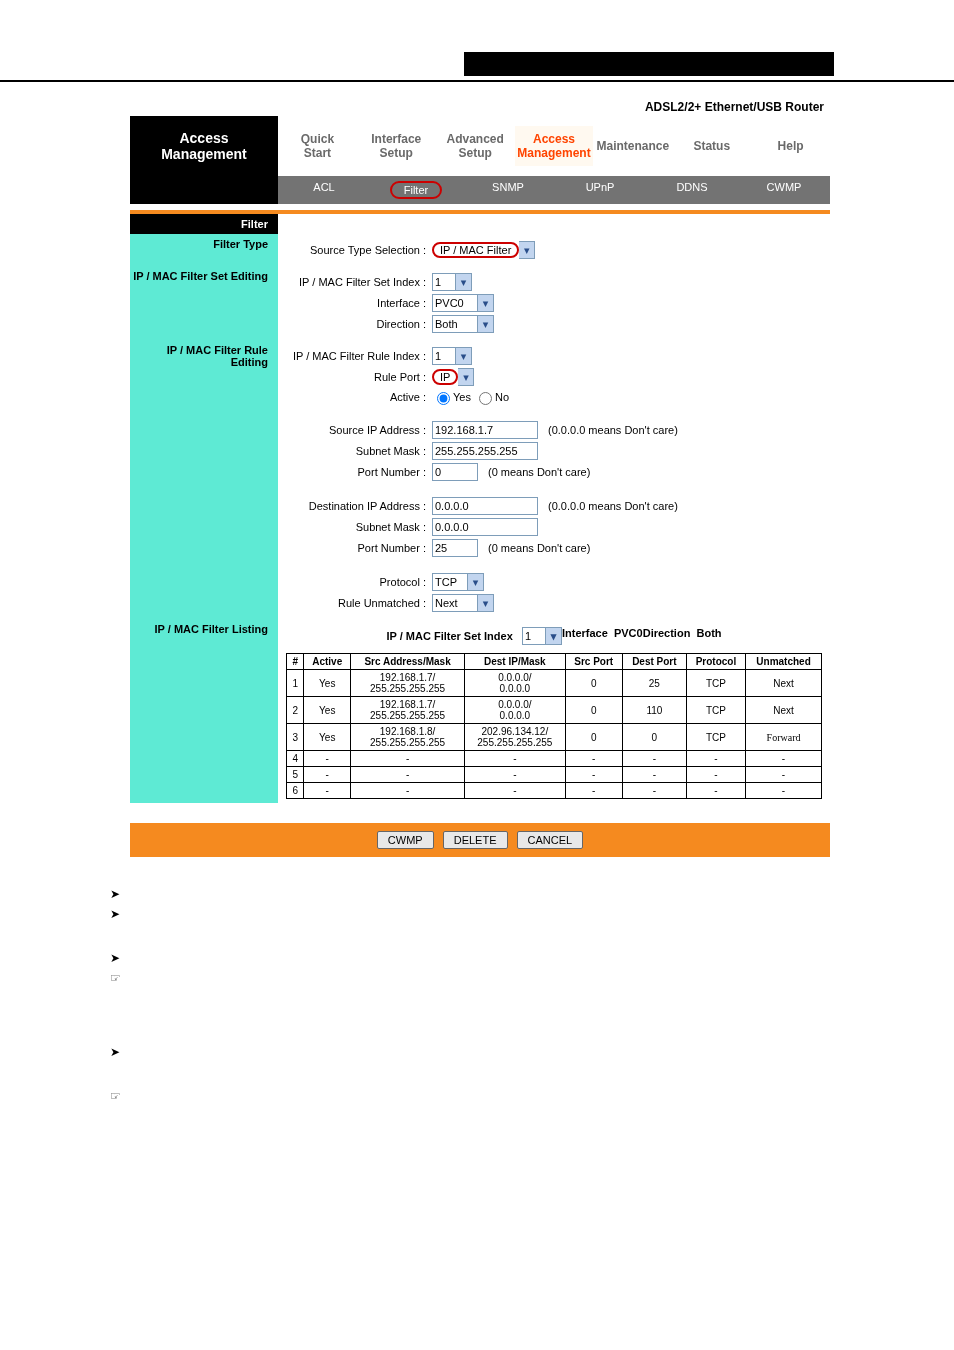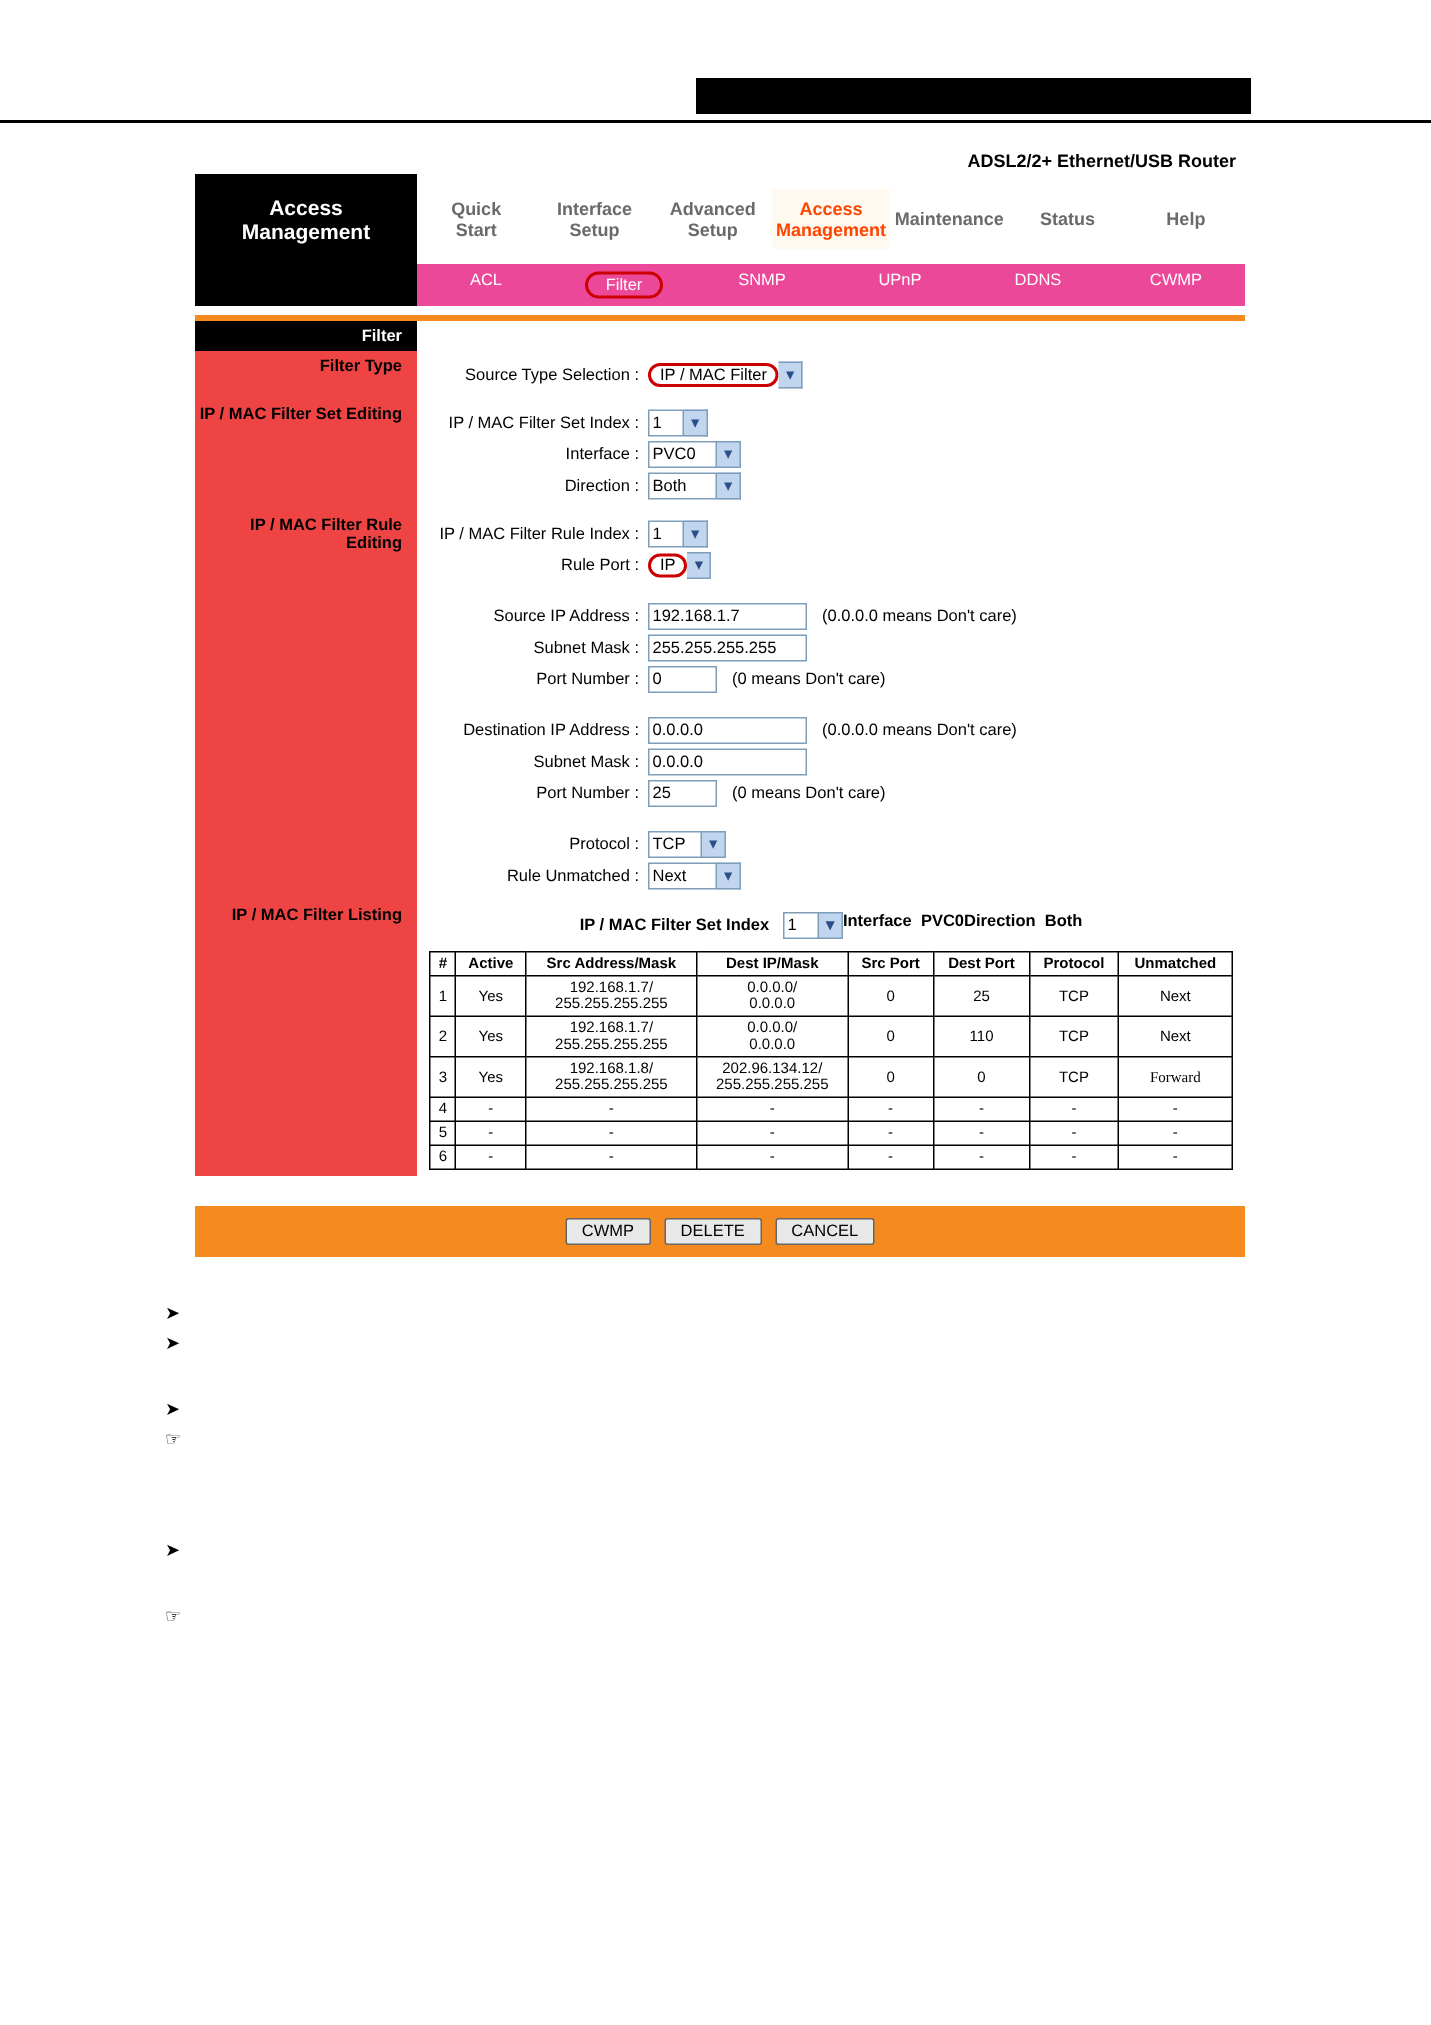--- a/index.html
+++ b/index.html
@@ -5,29 +5,29 @@
   body{margin:0;font-family:Arial,Helvetica,sans-serif;font-size:11px;color:#000;background:#fff;width:954px}
   .page-hdr{height:20px;border-bottom:2px solid #000;margin:60px 0 0 0;position:relative}
   .page-hdr .blk{position:absolute;right:120px;top:-8px;width:370px;height:24px;background:#000}
   .router-label{text-align:right;font-weight:bold;font-size:12px;padding:18px 130px 2px 0}
   .shell{width:700px;margin:0 0 0 130px}
   .topnav{display:flex;background:#fff}
   .brand{width:148px;background:#000;color:#fff;font-weight:bold;text-align:center;font-size:14px;padding:14px 0;line-height:16px}
   .tabs{display:flex;flex:1;align-items:center;background:#fff}
   .tab{flex:1;text-align:center;color:#6a6a6a;font-weight:bold;font-size:12px;padding:6px 0;line-height:14px}
   .tab.active{color:#f40;background:#fff9f0}
-  .subnav{display:flex;background:#ec4899;color:#fff}
+  .subnav{display:flex;background:#737373;color:#fff}
   .subspacer{width:148px;background:#000}
   .subtabs{display:flex;flex:1}
   .subtab{flex:1;text-align:center;padding:5px 0;font-size:11px}
   .subtab.active{position:relative}
   .subtab.active .pill{display:inline-block;border:2px solid #c00;border-radius:10px;padding:1px 12px}
   .inter{height:6px;background:#fff}
   .divider-orange{height:4px;background:#f58a1f}
-  .leftcol{width:148px;background:#ef4444;color:#000;font-weight:bold;text-align:right;font-size:11px;padding-right:10px;box-sizing:border-box}
+  .leftcol{width:148px;background:#5eead4;color:#000;font-weight:bold;text-align:right;font-size:11px;padding-right:10px;box-sizing:border-box}
   .leftcol.dark{background:#000;color:#fff;padding:4px 10px}
   .rightcol{flex:1;background:#fff;padding:4px 8px}
   .row{display:flex;border-top:0}
   .form-row{display:flex;align-items:center;margin:3px 0}
   .form-row label{width:140px;text-align:right;margin-right:6px}
   .chev{display:inline-block;width:15px;height:16px;background:#c2d5ef;color:#2a4e8a;text-align:center;line-height:16px;vertical-align:top;border:1px solid #7e9db9;border-left:0}
   .txt{border:1px solid #7e9db9;height:16px;font-size:11px;padding:0 2px}
   .hint{margin-left:10px;color:#000}
   .circled{border:2px solid #c00;border-radius:10px;padding:0 6px;display:inline-block}
   table.listing{border-collapse:collapse;width:100%;font-size:10px;margin-top:4px}
@@ -129,20 +129,27 @@
       <div class="form-row">
           <label>IP / MAC Filter Rule Index :</label>
         <input class="txt" style="width: 18px;" value="1">
           <span class="chev">▾</span>
         </div>
       <div class="form-row">
           <label>Rule Port :</label>
         <span class="circled">IP</span>
           <span class="chev">▾</span>
         </div>
+      <div class="form-row">
+          <label>Active :</label>
+        <input type="radio" checked="" style="">
+          <span>Yes</span>
+        <input type="radio" style="margin-left: 8px;">
+          <span>No</span>
+        </div>
 
       <div style="height:10px"></div>
       <div class="form-row">
           <label>Source IP Address :</label>
         <input class="txt" style="width: 100px;" value="192.168.1.7">
           <span class="hint">(0.0.0.0 means Don't care)</span>
         </div>
       <div class="form-row">
           <label>Subnet Mask :</label>
         <input class="txt" style="width: 100px;" value="255.255.255.255">

